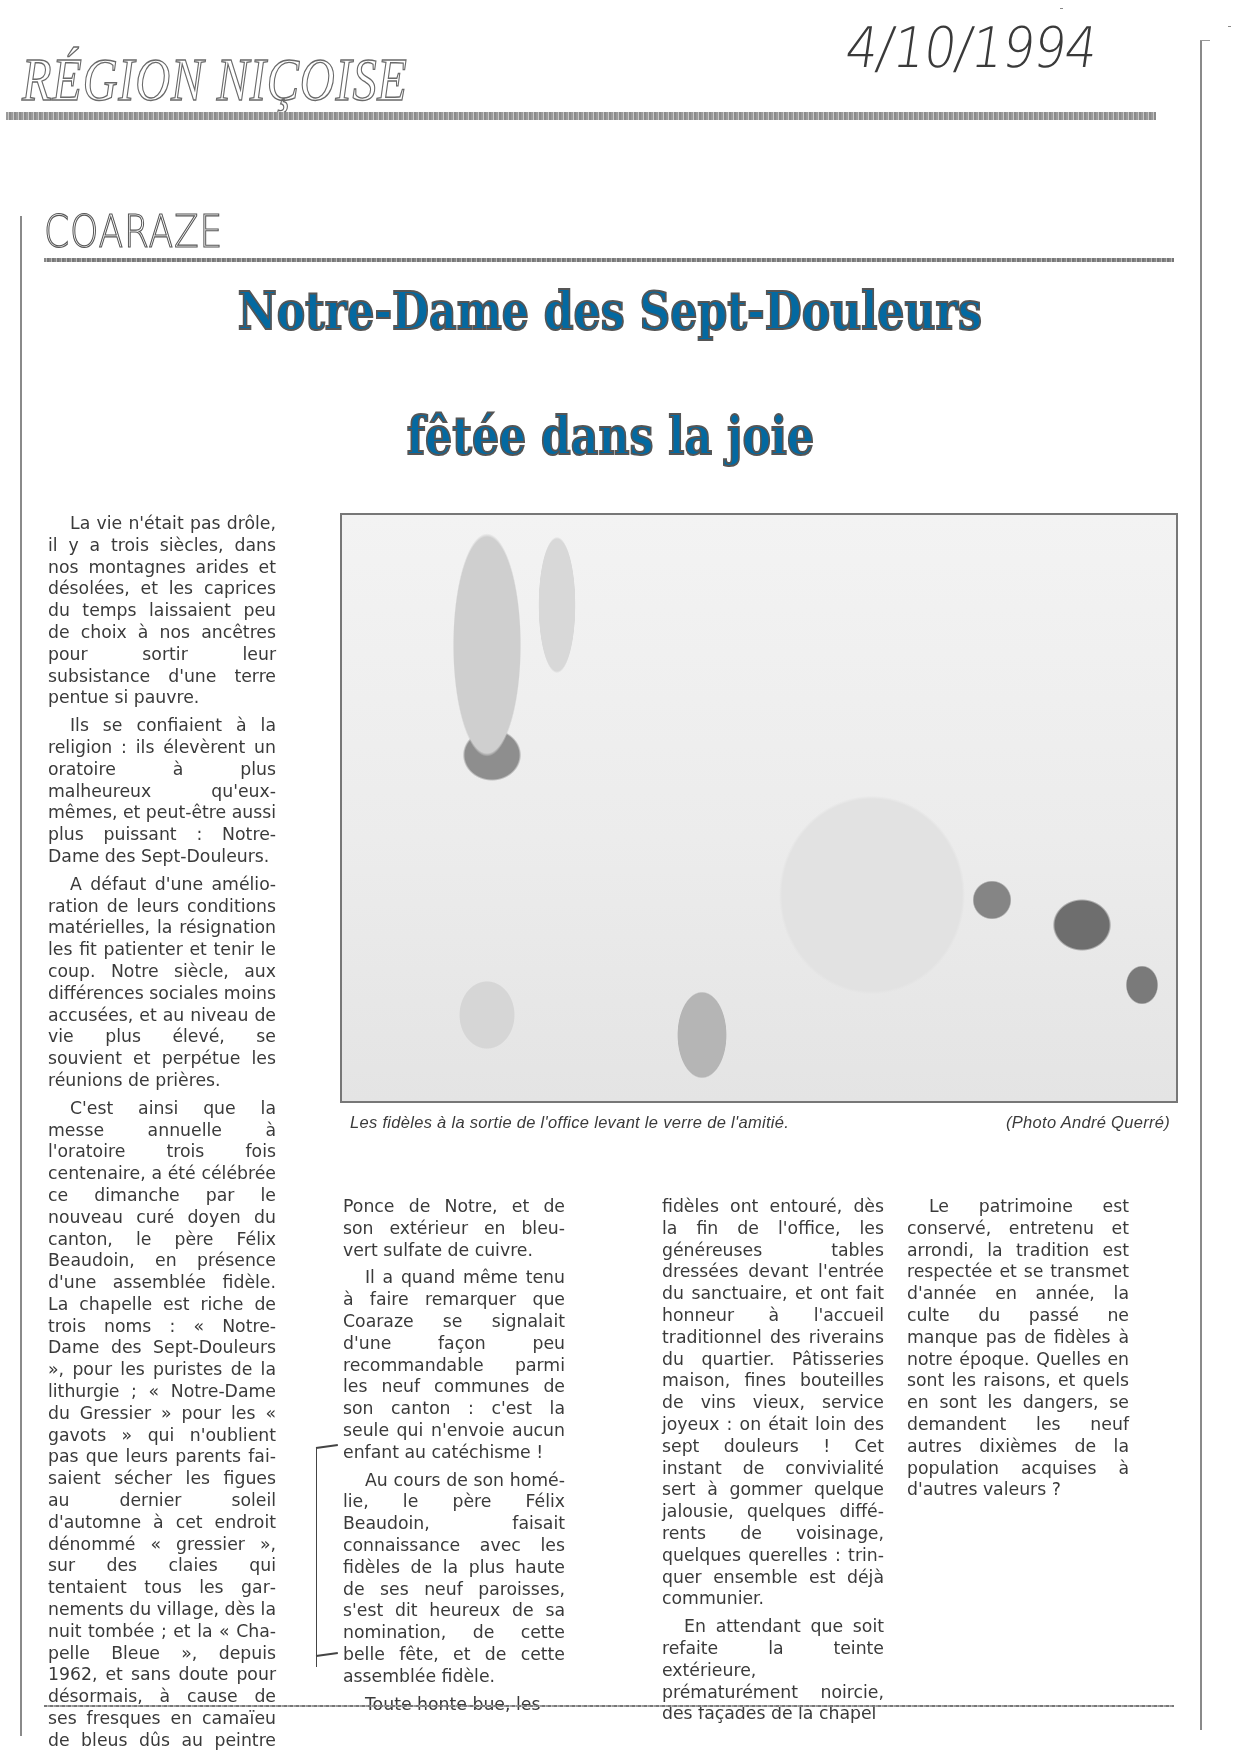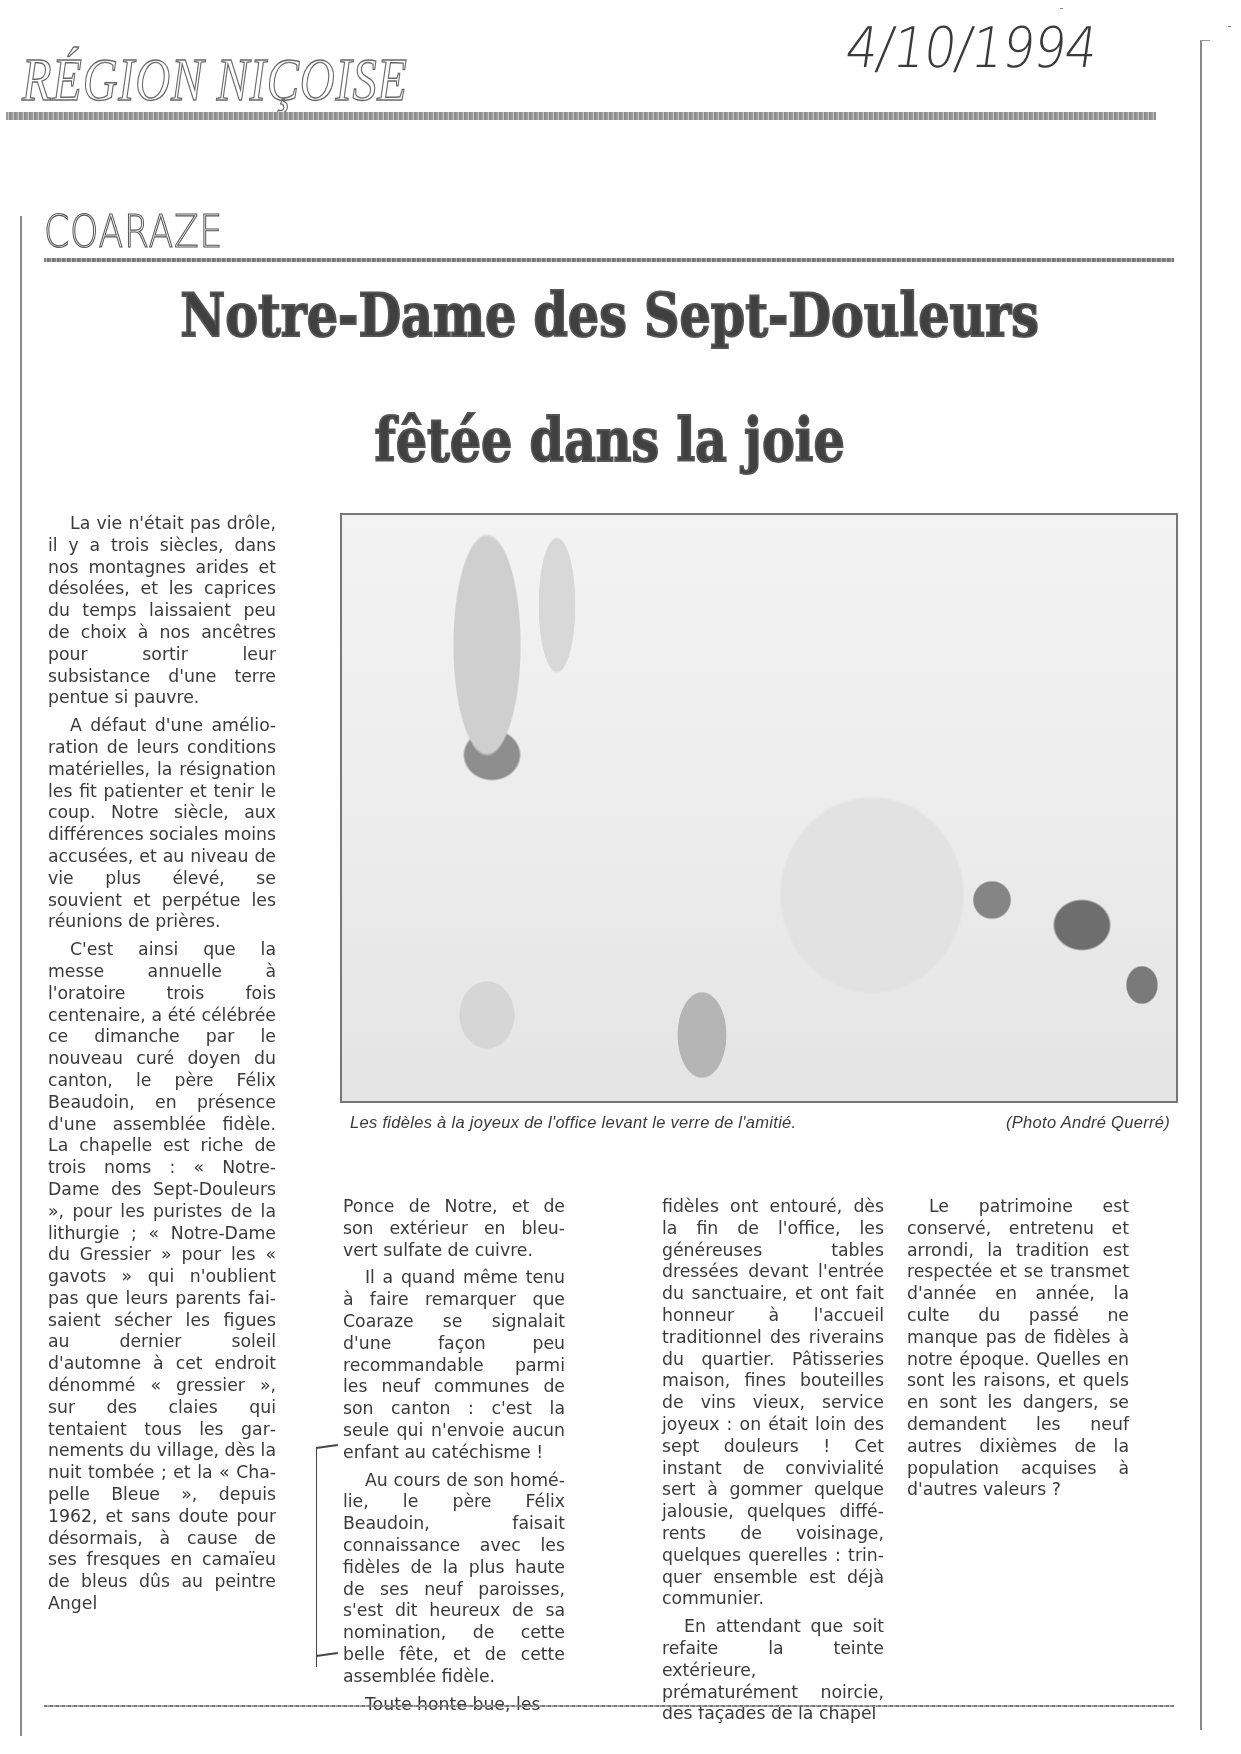--- a/index.html
+++ b/index.html
@@ -28,21 +28,21 @@
     .kicker {
       left:44px; top:210px; font-family:"DejaVu Sans", sans-serif; font-weight:200;
       font-size:44px; color:#ffffff; -webkit-text-stroke:1.2px #555;
       transform:scaleX(0.82); transform-origin:left top; letter-spacing:1px; line-height:1; white-space:nowrap;
     }
     .kicker-rule { left:44px; top:258px; width:1130px; height:4px;
       background:repeating-linear-gradient(90deg,#888 0 2px,#bbb 2px 3px,#777 3px 5px); }
 
     .headline {
       left:40px; width:1140px; text-align:center; font-family:"DejaVu Serif", serif; font-weight:bold;
-      font-size:60px; line-height:1; color:#404040; -webkit-text-stroke:2px #555;
+      font-size:52px; line-height:1; color:#0369a1; -webkit-text-stroke:2px #555;
       white-space:nowrap; letter-spacing:0px;
     }
     .headline span { display:inline-block; transform:scaleX(0.82); }
     .headline-1 { top:285px; }
     .headline-2 { top:370px;margin-top:40px; }
 
     
     .col {
       font-family:"DejaVu Sans", sans-serif; font-size:17.3px; line-height:21.8px;
       color:#3a3a3a; text-align:justify; hyphens:manual;
@@ -95,26 +95,27 @@
 
 <div class="abs headline headline-1">
   <span>Notre-Dame des Sept-Douleurs</span>
 </div>
 <div class="abs headline headline-2">
   <span>fêtée dans la joie</span>
 </div>
 
 <div class="abs photo-frame" title="Les fidèles à la sortie de l'office"></div>
 <div class="abs photo-caption">
-  <span>Les fidèles à la joyeux de l'office levant le verre de l'amitié.</span>
+  <span>Les fidèles à la sortie de l'office levant le verre de l'amitié.</span>
   <span>(Photo André Querré)</span>
 </div>
 
 <div class="abs col col-1">
     <p>La vie n'était pas drôle, il y a trois siècles, dans nos montagnes arides et désolées, et les caprices du temps laissaient peu de choix à nos ancêtres pour sortir leur subsistance d'une terre pentue si pauvre.</p>
+    <p>Ils se confiaient à la reli­gion : ils élevèrent un ora­toire à plus malheureux qu'eux-mêmes, et peut-être aussi plus puissant : Notre-Dame des Sept-Dou­leurs.</p>
     <p>A défaut d'une amélio­ration de leurs conditions matérielles, la résignation les fit patienter et tenir le coup. Notre siècle, aux dif­férences sociales moins accusées, et au niveau de vie plus élevé, se souvient et perpétue les réunions de prières.</p>
     <p>C'est ainsi que la messe annuelle à l'oratoire trois fois centenaire, a été célé­brée ce dimanche par le nouveau curé doyen du canton, le père Félix Beau­doin, en présence d'une assemblée fidèle. La cha­pelle est riche de trois noms : « Notre-Dame des Sept-Douleurs », pour les puristes de la lithurgie ; « Notre-Dame du Gressier » pour les « gavots » qui n'oublient pas que leurs parents fai­saient sécher les figues au dernier soleil d'automne à cet endroit dénommé « gressier », sur des claies qui tentaient tous les gar­nements du village, dès la nuit tombée ; et la « Cha­pelle Bleue », depuis 1962, et sans doute pour désor­mais, à cause de ses fresques en camaïeu de bleus dûs au peintre Angel</p>
   </div>
 <div class="abs col col-2">
     <p class="cont">Ponce de Notre, et de son extérieur en bleu-vert sul­fate de cuivre.</p>
     <p>Il a quand même tenu à faire remarquer que Coaraze se signalait d'une façon peu recommandable parmi les neuf communes de son canton : c'est la seule qui n'envoie aucun enfant au catéchisme !</p>
     <p>Au cours de son homé­lie, le père Félix Beaudoin, faisait connaissance avec les fidèles de la plus haute de ses neuf paroisses, s'est dit heureux de sa nomination, de cette belle fête, et de cette assemblée fidèle.</p>
     <p>Toute honte bue, les</p>
   </div>
 <div class="abs col col-3">

